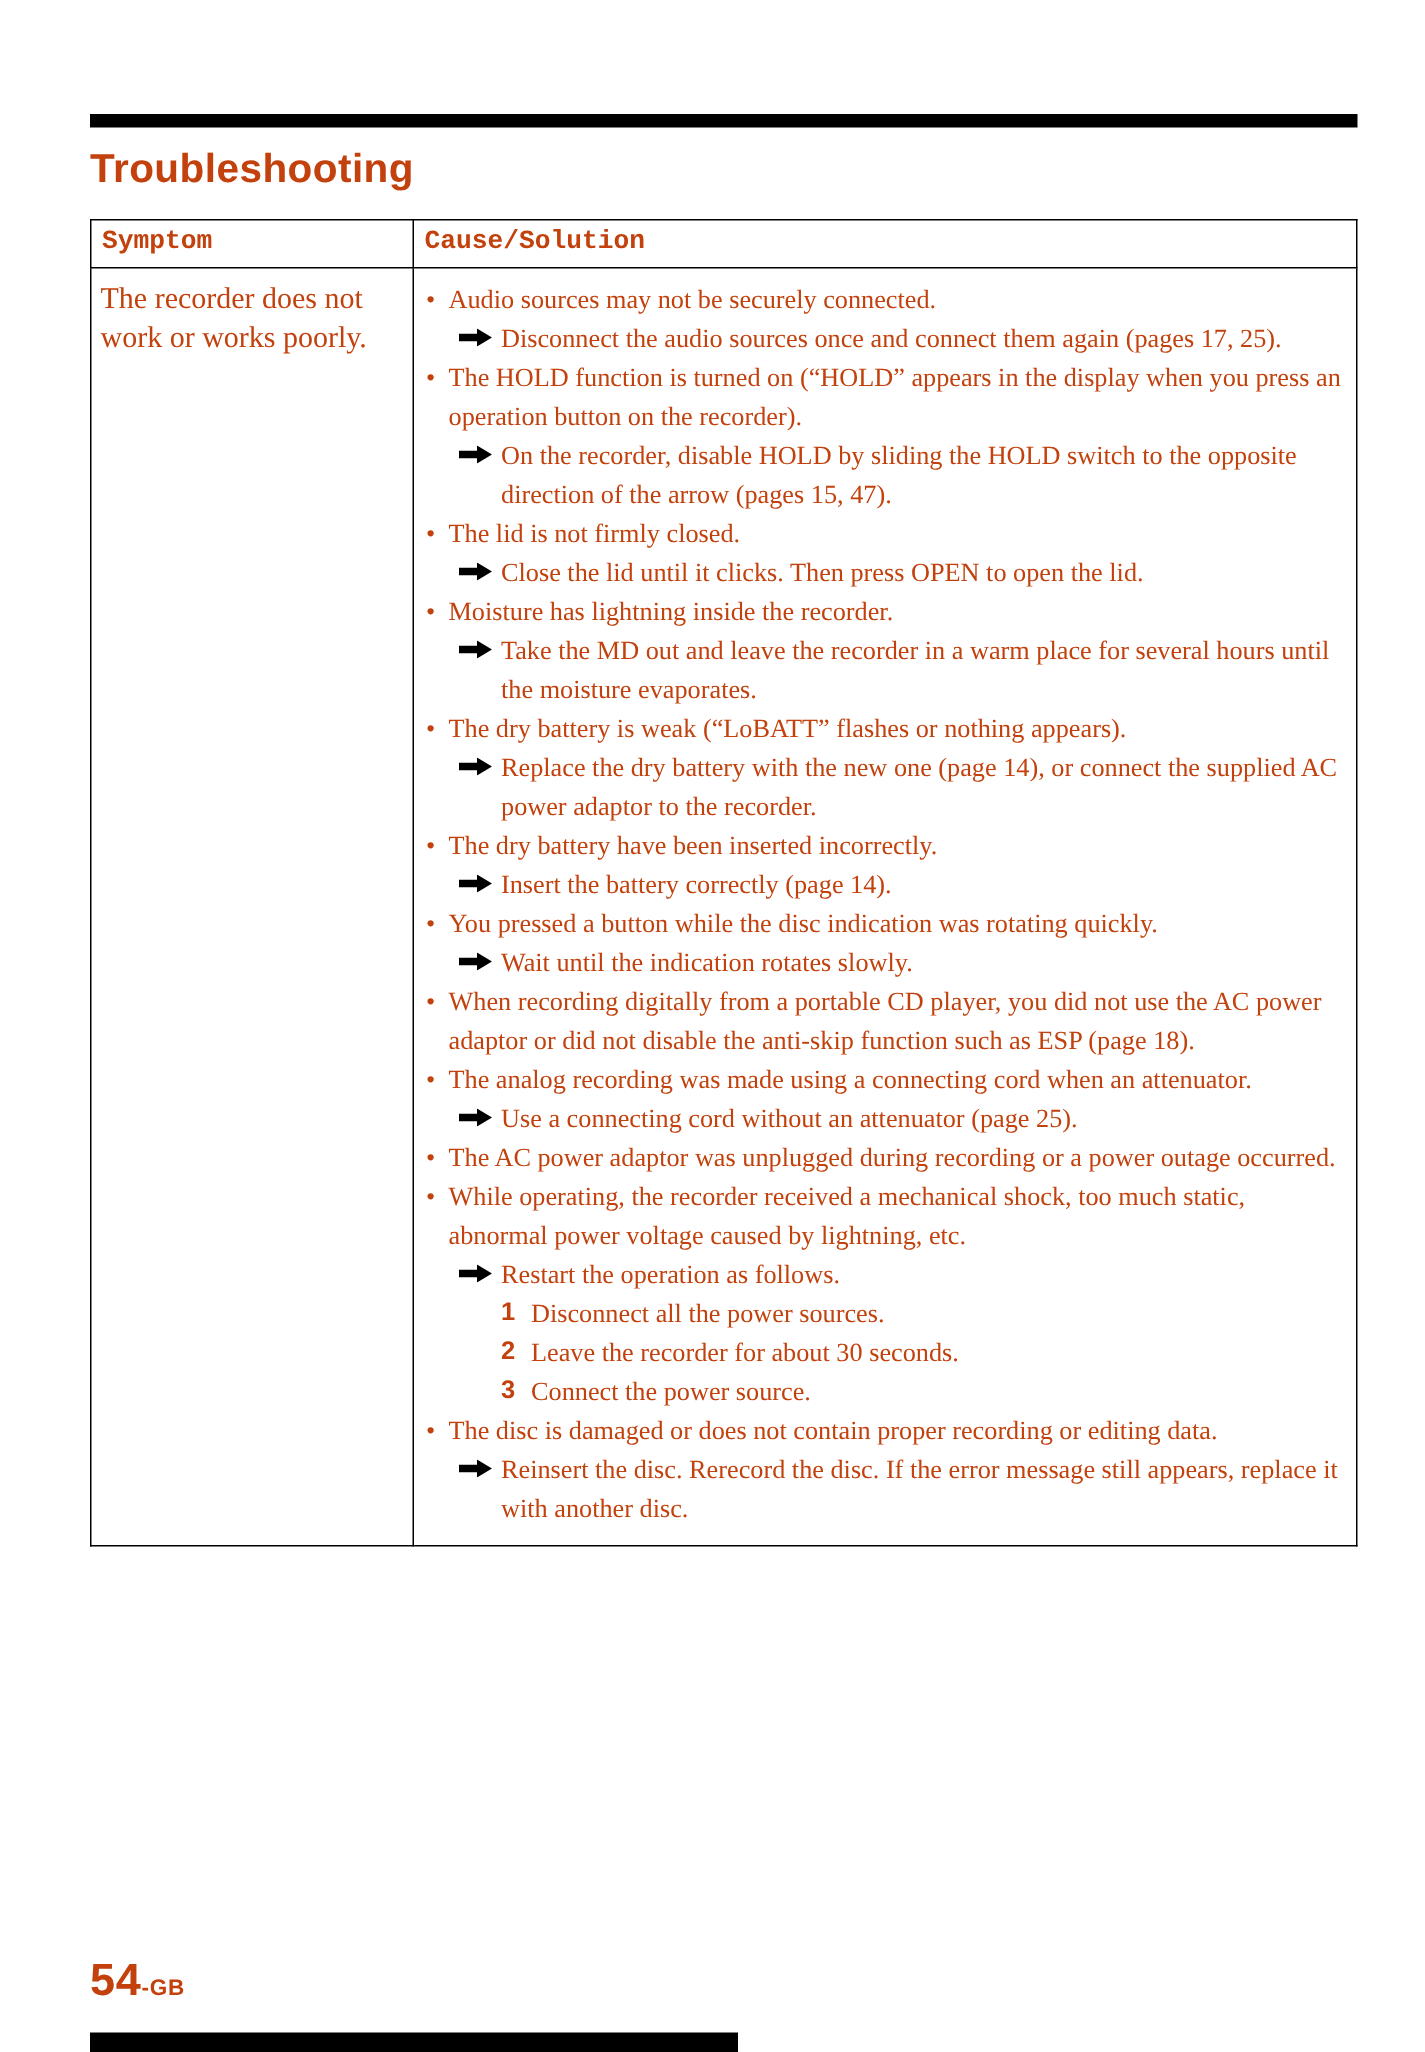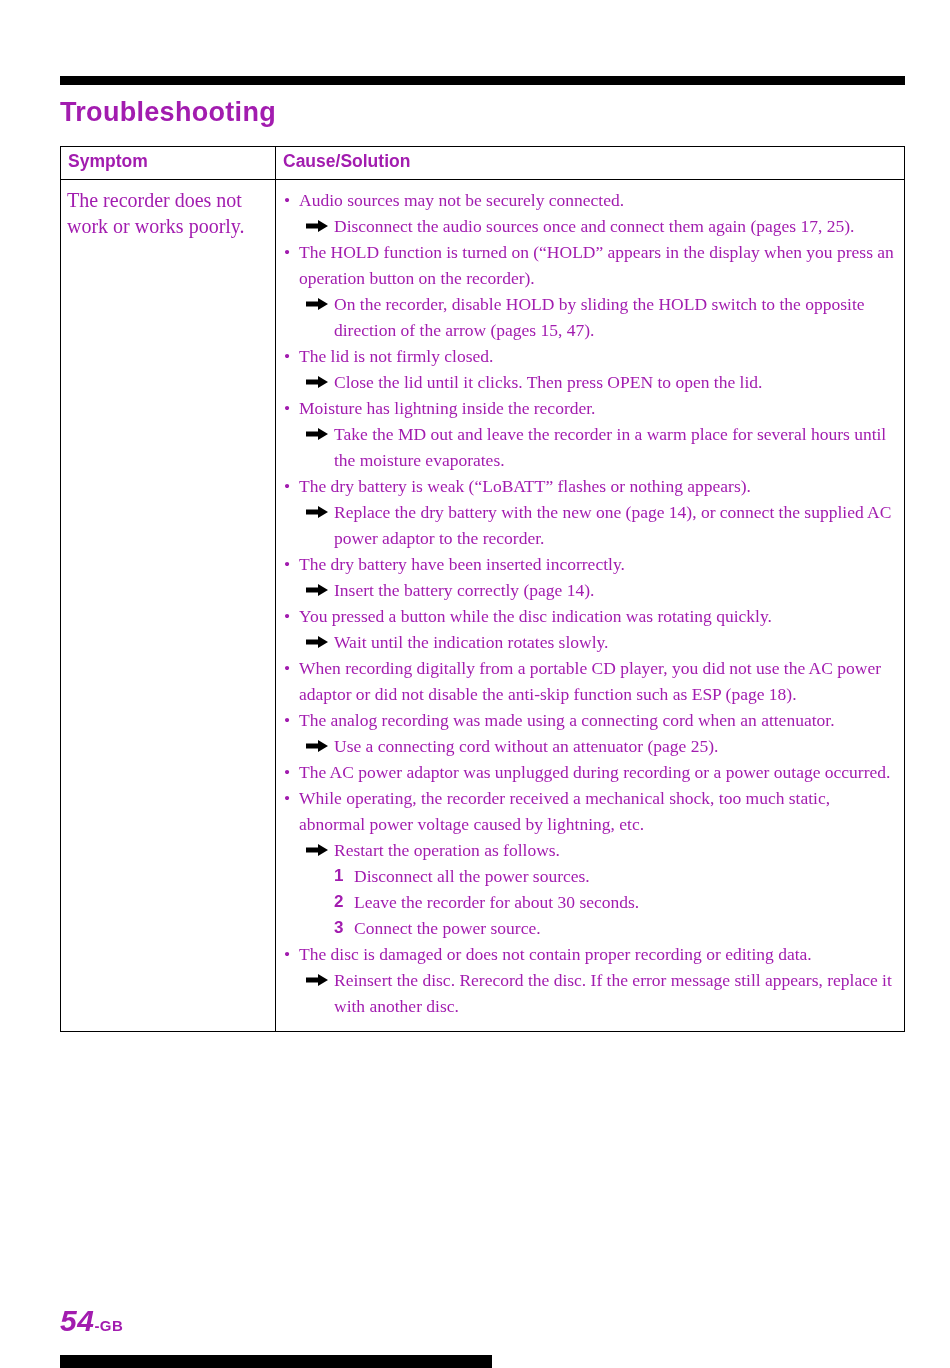--- a/index.html
+++ b/index.html
@@ -2,21 +2,21 @@
 <html><head>
 <meta charset="utf-8">
 <style>
   html, body { margin: 0; padding: 0; background: #ffffff; }
   .page {
     position: relative;
     width: 950px;
     height: 1368px;
     margin: 0 auto;
     background: #ffffff;
-    color: #a21caf;
+    color: #c2410c;
     font-family: "Liberation Serif", serif;
     box-sizing: border-box;
     padding: 76px 45px 0 60px;
     overflow: hidden;
   }
   .top-rule {
     height: 9px;
     background: #000;
   }
   .title {
@@ -35,21 +35,21 @@
     border-collapse: collapse;
     width: 100%;
     table-layout: fixed;
   }
   table.trouble th, table.trouble td {
     border: 1.7px solid #000;
     vertical-align: top;
     text-align: left;
   }
   table.trouble th {
-    font-family: Liberation Sans, sans-serif;
+    font-family: Liberation Mono, monospace;
     font-weight: bold;
     font-size: 17.5px;
     padding: 4px 8px 7px 7px;
   }
   col.sym-col { width: 215px; }
   td.symptom {
     padding: 7px 10px 8px 6px;
     font-size: 20px;
     line-height: 26px;
   }
@@ -82,21 +82,21 @@
   }
   .footer {
     position: absolute;
     left: 60px;
     bottom: 30px;
     font-family: "Liberation Sans", sans-serif;
     font-weight: bold;
     display: flex;
     align-items: baseline;
   }
-  .footer .num { font-size: 30px; letter-spacing: 0.5px; font-style: italic; }
+  .footer .num { font-size: 30px; letter-spacing: 0.5px; }
   .footer .suffix { font-size: 15px; letter-spacing: 0.5px; text-align: center; }
   .bottom-rule {
     position: absolute;
     left: 60px;
     bottom: 0;
     width: 432px;
     height: 13px;
     background: #000;
   }
 </style>

